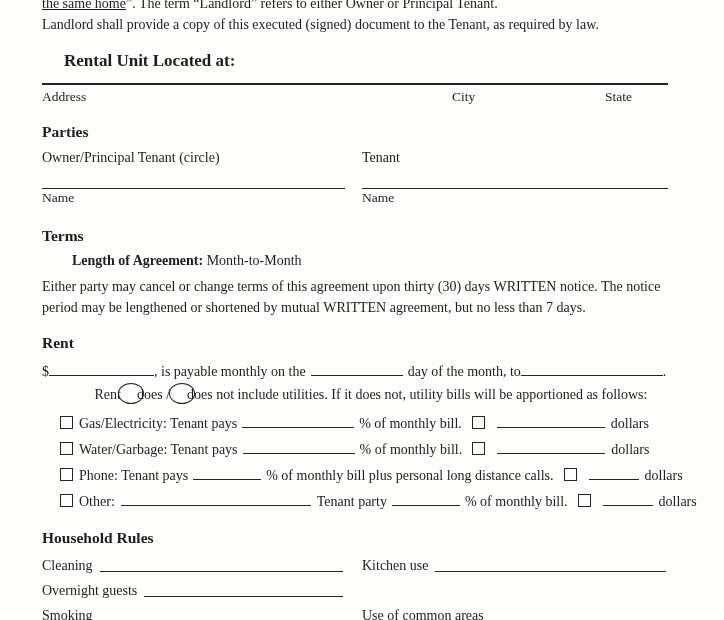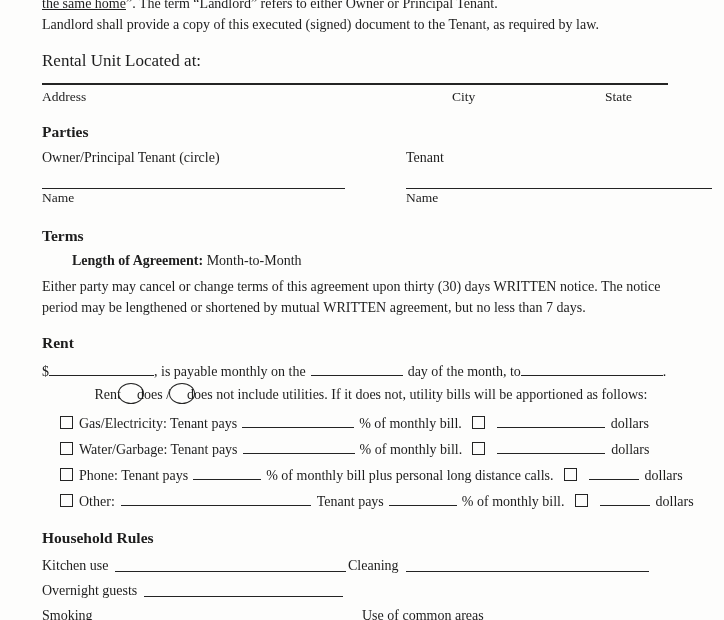--- a/index.html
+++ b/index.html
@@ -7,32 +7,32 @@
     width:724px;height:620px;overflow:hidden;
     background:#fdfdfc;color:#1d1d1d;
     font-family:"Liberation Serif","DejaVu Serif",serif;
     font-size:14px;line-height:21px;
   }
   .doc{padding:0 24px 0 42px;}
 
   .intro{margin-top:-7px;}
   .intro .u{text-decoration:underline;}
 
-  .h-lg{font-size:17px;font-weight:normal;line-height:20px;margin-top:16px;}
+  .h-lg{font-size:17px;font-weight:bold;line-height:20px;margin-top:16px;margin-left:22px;}
   .h-md{font-size:15.5px;font-weight:bold;line-height:18px;margin-top:20px;}
 
   .rule{border-bottom:2px solid #242424;height:0;}
   .address-rule{margin-top:12px;width:626px;}
   .label-row{position:relative;height:18px;font-size:13.5px;}
   .label-row .lab{position:absolute;top:1px;white-space:nowrap;}
   .lab-address{left:0;}
   .lab-city{left:410px;}
   .lab-state{left:563px;}
 
-  .two-col{display:flex;gap:44px;}
+  .two-col{display:flex;}
   .col-l{width:303px;margin-right:17px;flex:none;}
   .col-r{width:306px;flex:none;}
   .party-labels{margin-top:6px;}
   .name-rules{margin-top:20px;}
   .name-rules .rule{border-bottom:1.8px solid #242424;}
   .name-labels{font-size:13.5px;line-height:18px;}
 
   .length-line{margin-top:5px;}
   .length-line b{font-weight:bold;margin-left:30px;}
   .terms-body{margin-top:5px;max-width:655px;}
@@ -113,33 +113,33 @@
     <div class="util-row">
       <span class="cb"></span><span>Gas/Electricity: Tenant pays</span><span class="bl bl-pct"></span><span>% of monthly bill.</span><span class="cb cb2"></span><span class="bl bl-dol"></span><span>dollars</span>
     </div>
     <div class="util-row">
       <span class="cb"></span><span>Water/Garbage: Tenant pays</span><span class="bl bl-pct"></span><span>% of monthly bill.</span><span class="cb cb2"></span><span class="bl bl-dol"></span><span>dollars</span>
     </div>
     <div class="util-row">
       <span class="cb"></span><span>Phone: Tenant pays</span><span class="bl bl-pct-sm"></span><span>% of monthly bill plus personal long distance calls.</span><span class="cb cb2"></span><span class="bl bl-dol-sm"></span><span>dollars</span>
     </div>
     <div class="util-row">
-      <span class="cb"></span><span>Other:</span><span class="bl bl-other"></span><span>Tenant pays</span><span class="bl bl-pct-sm"></span><span>% of monthly bill.</span><span class="cb cb2"></span><span class="bl bl-dol-sm"></span><span>dollars</span>
+      <span class="cb"></span><span>Other:</span><span class="bl bl-other"></span><span>Tenant party</span><span class="bl bl-pct-sm"></span><span>% of monthly bill.</span><span class="cb cb2"></span><span class="bl bl-dol-sm"></span><span>dollars</span>
     </div>
   </div>
 
   <div class="h-md" style="margin-top:18px;">Household Rules</div>
   <div class="hh-rows">
     <div class="hh-row">
+      <div class="hh-cell col-l">
+          <span class="txt">Cleaning</span>
+          <span class="hh-blank"></span>
+        </div>
       <div class="hh-cell col-r">
           <span class="txt">Kitchen use</span>
-          <span class="hh-blank"></span>
-        </div>
-      <div class="hh-cell col-l">
-          <span class="txt">Cleaning</span>
           <span class="hh-blank"></span>
         </div>
     </div>
     <div class="hh-row">
       <div class="hh-cell col-l">
           <span class="txt">Overnight guests</span>
           <span class="hh-blank"></span>
         </div>
     </div>
     <div class="hh-row">

